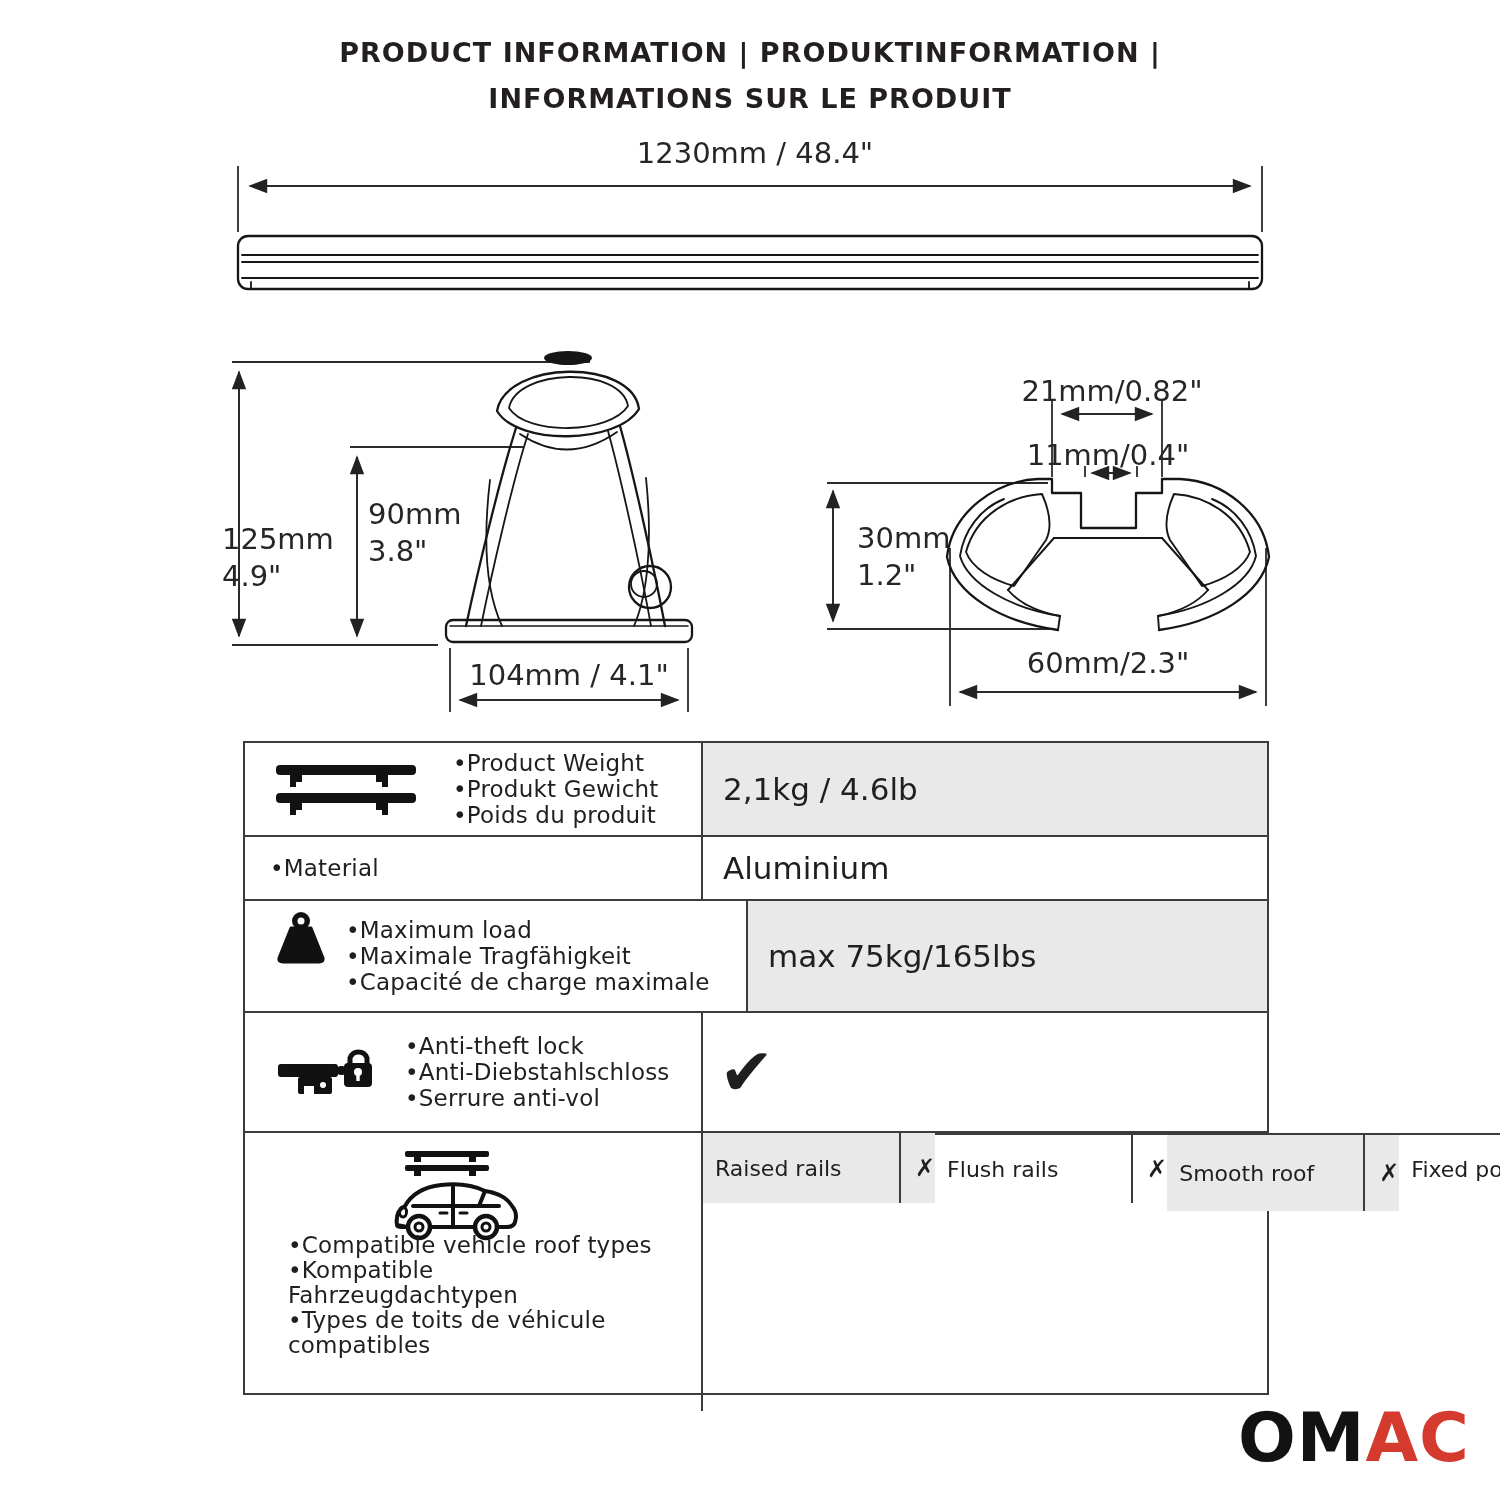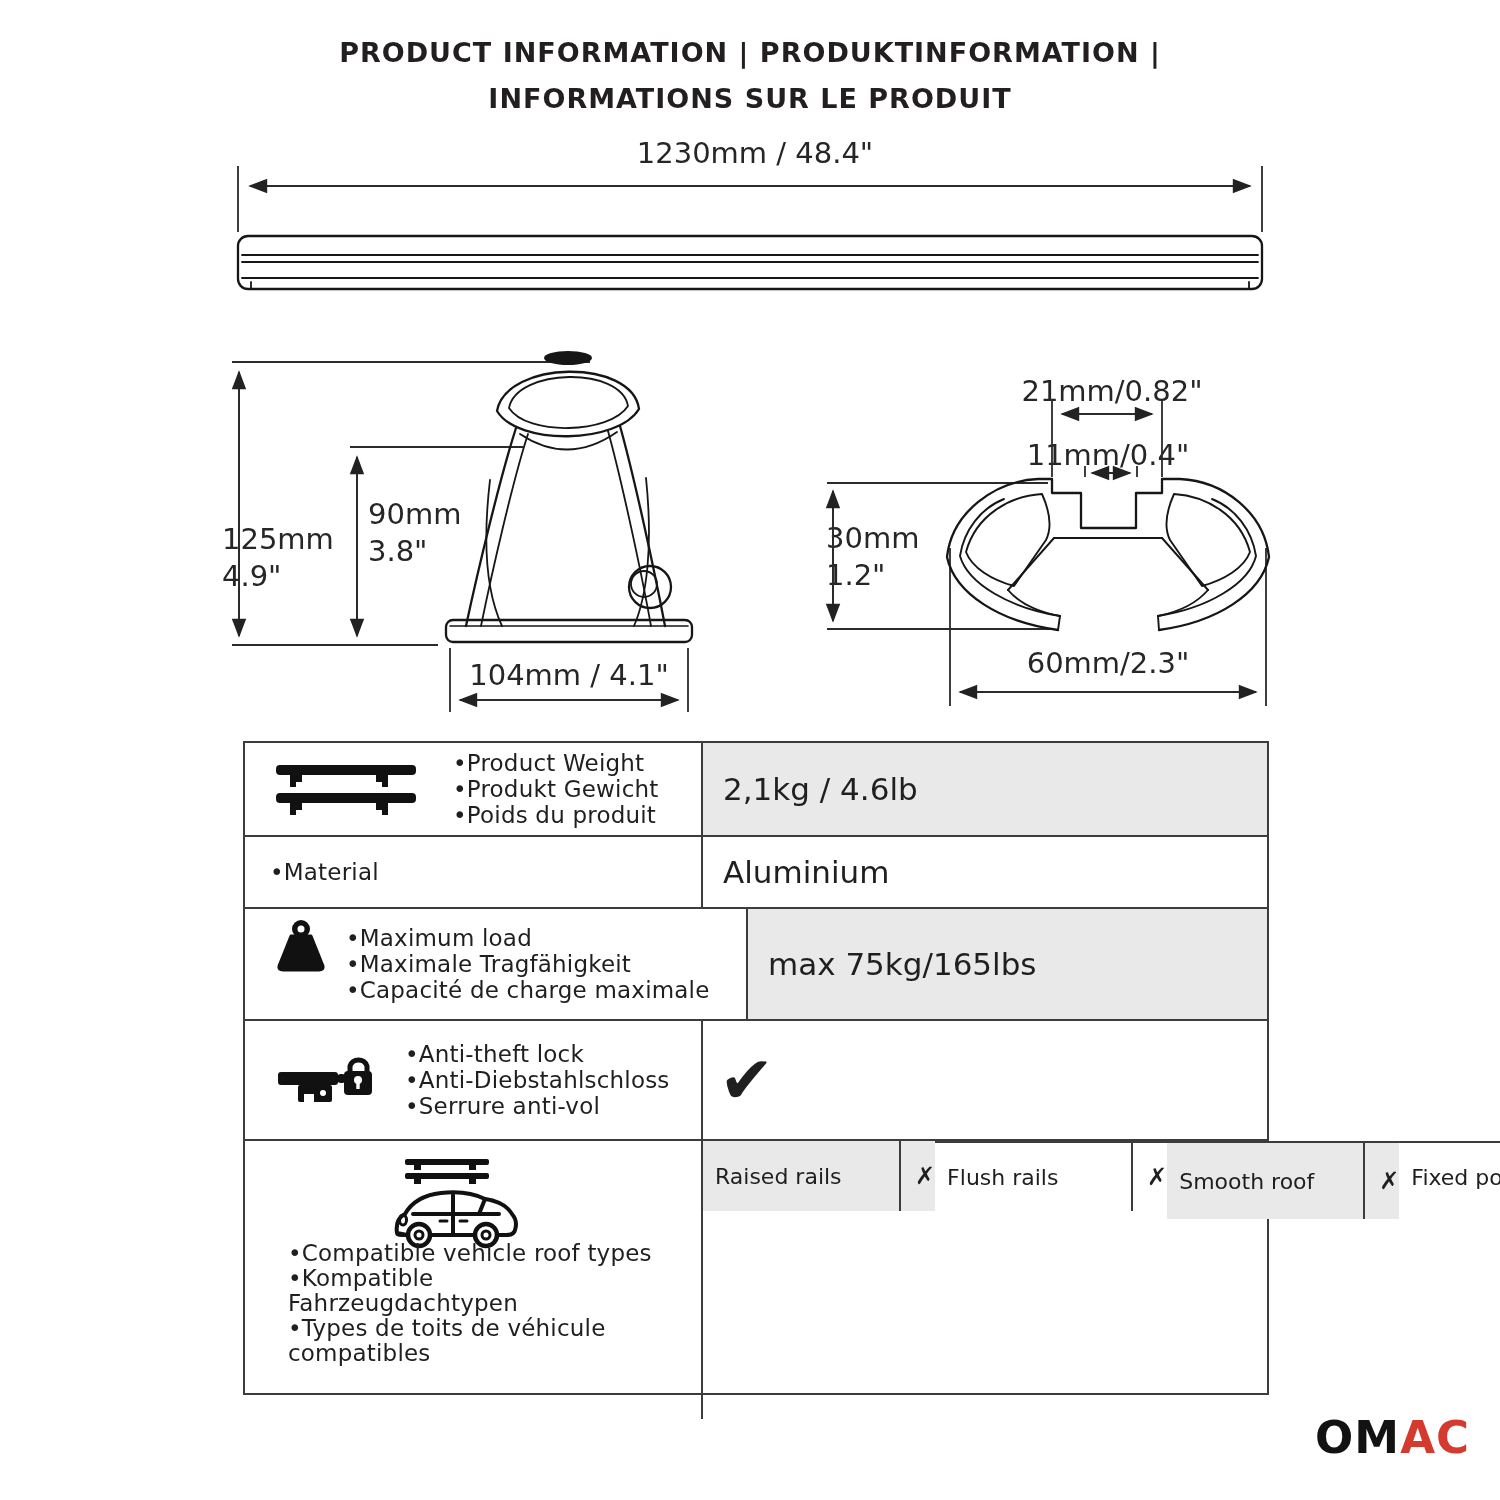--- a/index.html
+++ b/index.html
@@ -34,21 +34,21 @@
   .bullets{line-height:26px;letter-spacing:0.2px;white-space:nowrap;}
   .r5col{flex:1;display:flex;flex-direction:row;box-sizing:border-box;border-left:2px solid #3c3c3c;}
   .srow{display:flex;box-sizing:border-box;border-top:2px solid #3c3c3c;flex:none;}
   .srow:first-child{border-top:none;}
   .slabel{width:196px;flex:none;display:flex;align-items:center;padding-left:12px;
           box-sizing:border-box;font-size:22px;}
   .sval{flex:1;border-left:2px solid #3c3c3c;display:flex;align-items:center;
         padding-left:14px;font-size:24px;}
 
   
-  .logo{position:absolute;right:30px;top:1404px;font-weight:900;font-size:45px;
+  .logo{position:absolute;right:30px;top:1404px;font-weight:900;font-size:68px;
         letter-spacing:1px;line-height:68px;font-family:"DejaVu Sans",sans-serif;}
   .logo .p1{color:#121212;}
   .logo .p2{color:#d53a2f;}
 </style>
 </head>
 <body>
 
 <div id="canvas">
 
   <div class="title">
@@ -63,21 +63,21 @@
     <span class="ln">4.9"</span>
   </div>
   <div class="dim" style="left:368px;top:496px;">
     <span class="ln">90mm</span>
     <span class="ln">3.8"</span>
   </div>
   <div class="dim c" style="left:569px;top:658px;">104mm / 4.1"</div>
 
   <div class="dim c" style="left:1112px;top:374px;">21mm/0.82"</div>
   <div class="dim c" style="left:1108px;top:438px;">11mm/0.4"</div>
-  <div class="dim" style="left:826px;top:520px;">
+  <div class="dim" style="left:857px;top:520px;">
     <span class="ln">30mm</span>
     <span class="ln">1.2"</span>
   </div>
   <div class="dim c" style="left:1108px;top:646px;">60mm/2.3"</div>
 
   <svg class="art" width="1500" height="1500" viewBox="0 0 1500 1500">
     <defs>
       <marker id="ah" markerWidth="11" markerHeight="10" viewBox="0 0 10 10" refX="8.6" refY="5" orient="auto-start-reverse">
         <path d="M0,1.4 L9.5,5 L0,8.6 Z" fill="#222"></path>
       </marker>
@@ -162,21 +162,21 @@
         </svg>
         <div class="bullets" style="margin-left:208px;">
           <div>•Product Weight</div>
           <div>•Produkt Gewicht</div>
           <div>•Poids du produit</div>
         </div>
       </div>
       <div class="vcell shade">2,1kg / 4.6lb</div>
     </div>
 
-    <div class="trow" style="height:72px;">
+    <div class="trow" style="height:64px;">
       <div class="lcell">
         <div class="bullets" style="margin-left:25px;">•Material</div>
       </div>
       <div class="vcell">Aluminium</div>
     </div>
 
     <div class="trow" style="height:112px;gap:45px;">
       <div class="lcell">
         <svg style="position:absolute;left:26px;top:11px;" width="60" height="52" viewBox="0 0 60 52">
           <circle cx="30" cy="9" r="9" fill="#111"></circle>

